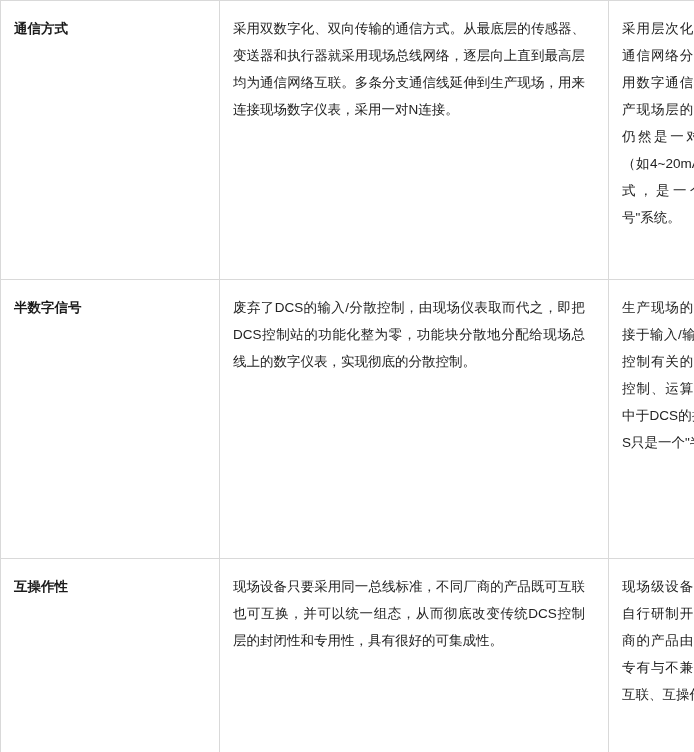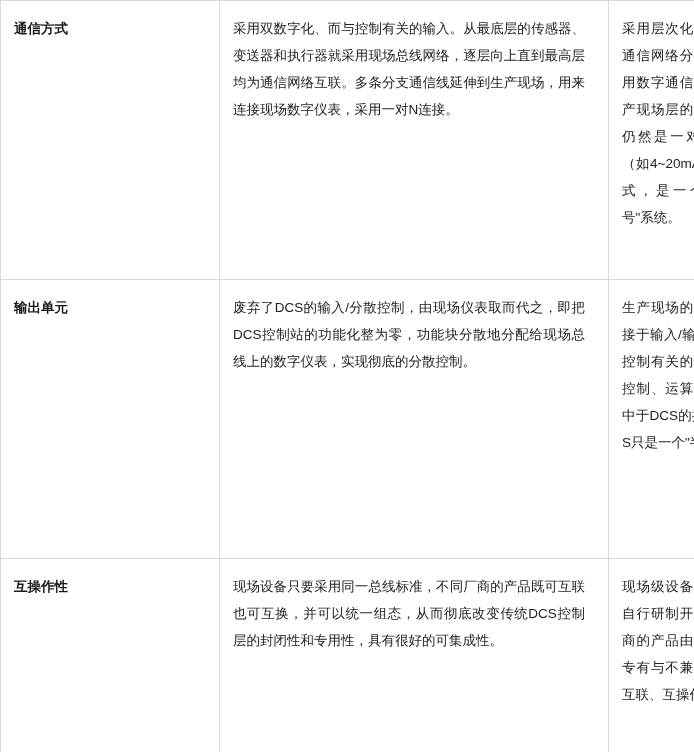--- a/index.html
+++ b/index.html
@@ -51,25 +51,25 @@
   tr.row-3 td { height: 190px; }
 </style>
 </head>
 <body>
 
 <div class="table-wrap">
   <table class="compare-table">
     <tbody>
       <tr class="row-1">
         <td class="col-label">通信方式</td>
-        <td class="col-mid">采用双数字化、而与控制有关的输入。从最底层的传感器、变送器和执行器就采用现场总线网络，逐层向上直到最高层均为通信网络互联。多条分支通信线延伸到生产现场，用来连接现场数字仪表，采用一对N连接。</td>
+        <td class="col-mid">采用双数字化、双向传输的通信方式。从最底层的传感器、变送器和执行器就采用现场总线网络，逐层向上直到最高层均为通信网络互联。多条分支通信线延伸到生产现场，用来连接现场数字仪表，采用一对N连接。</td>
         <td class="col-right">采用层次化的体系结构，通信网络分布于各层并采用数字通信方式，唯有生产现场层的常规模拟仪表仍然是一对一模拟信号（如4~20mA DC）传输方式，是一个"半数字信号"系统。</td>
       </tr>
       <tr class="row-2">
-        <td class="col-label">输出单元</td>
+        <td class="col-label">半数字信号</td>
         <td class="col-mid">废弃了DCS的输入/分散控制，由现场仪表取而代之，即把DCS控制站的功能化整为零，功能块分散地分配给现场总线上的数字仪表，实现彻底的分散控制。</td>
         <td class="col-right">生产现场的模拟仪表集中接于输入/输出单元，而与控制有关的输入、输出、控制、运算等功能块都集中于DCS的控制站内。DCS只是一个"半分散"系统。</td>
       </tr>
       <tr class="row-3">
         <td class="col-label">互操作性</td>
         <td class="col-mid">现场设备只要采用同一总线标准，不同厂商的产品既可互联也可互换，并可以统一组态，从而彻底改变传统DCS控制层的封闭性和专用性，具有很好的可集成性。</td>
         <td class="col-right">现场级设备都是各制造商自行研制开发的，不同厂商的产品由于通信协议的专有与不兼容，彼此难以互联、互操作。</td>
       </tr>
     </tbody>
   </table>

